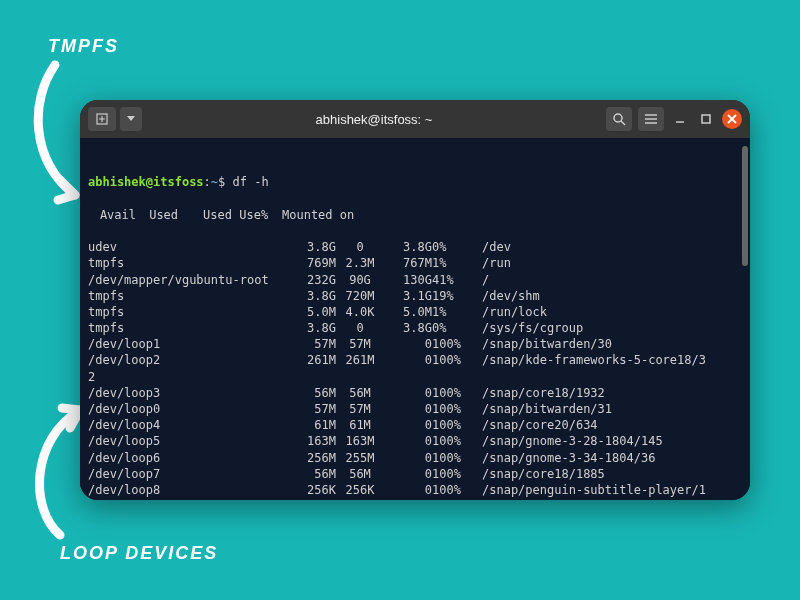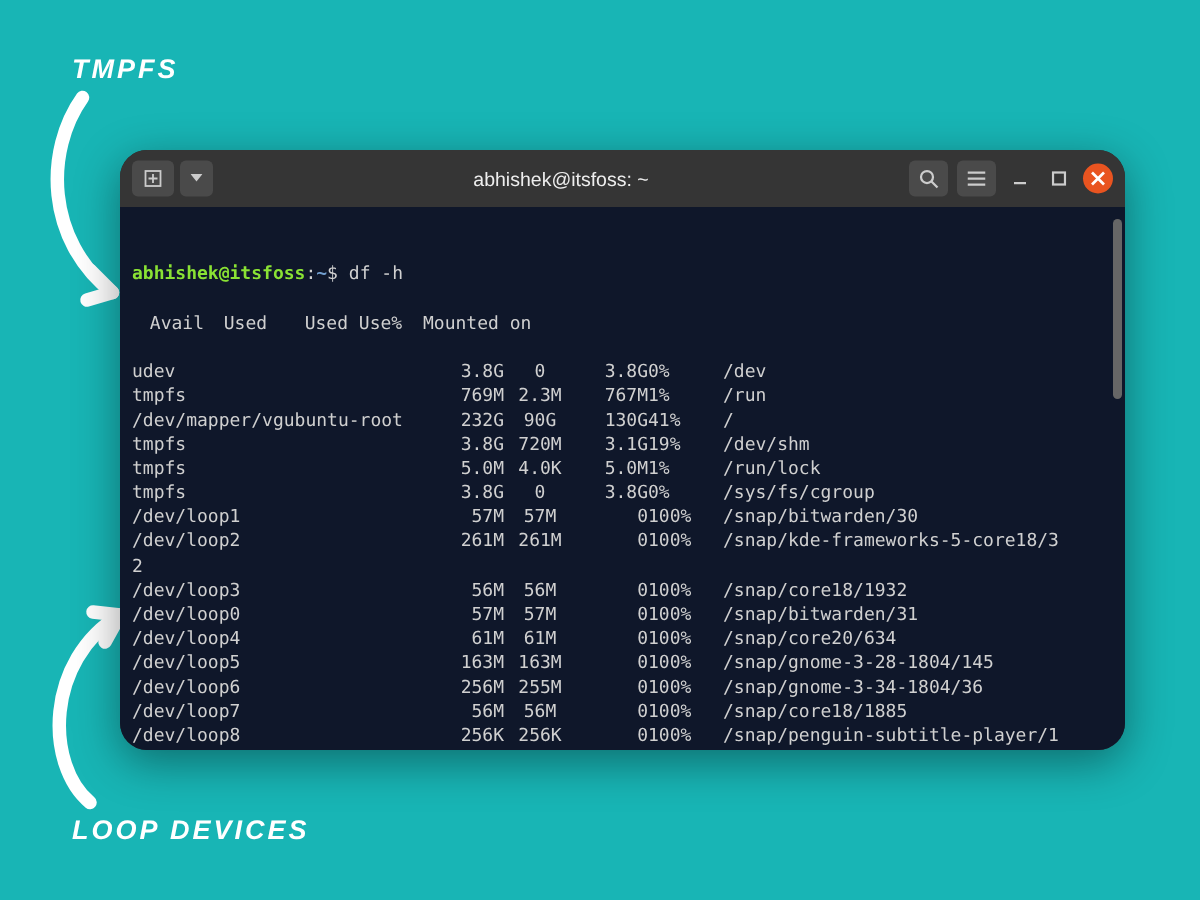--- a/index.html
+++ b/index.html
@@ -116,21 +116,21 @@
   <path d="M35 5 C 10 40, 10 100, 55 135" stroke="#fff" stroke-width="9" fill="none" stroke-linecap="round"></path>
   <path d="M55 135 L40 120 M55 135 L38 140" stroke="#fff" stroke-width="9" fill="none" stroke-linecap="round"></path>
 </svg>
 
 <div class="annotation" style="left:540px; top:144px;">ACTUAL DISK</div>
 <svg class="arrow" style="left:550px; top:160px;" width="150" height="80" viewBox="0 0 150 80">
   <path d="M130 10 C 145 45, 90 70, 30 60" stroke="#fff" stroke-width="9" fill="none" stroke-linecap="round"></path>
   <path d="M30 60 L48 46 M30 60 L50 70" stroke="#fff" stroke-width="9" fill="none" stroke-linecap="round"></path>
 </svg>
 
-<div class="annotation" style="left:48px; top:543px;">LOOP DEVICES</div>
+<div class="annotation" style="left:60px; top:543px;">LOOP DEVICES</div>
 <svg class="arrow" style="left:20px; top:400px;" width="80" height="140" viewBox="0 0 80 140">
   <path d="M40 135 C 10 110, 10 40, 60 10" stroke="#fff" stroke-width="9" fill="none" stroke-linecap="round"></path>
   <path d="M60 10 L42 8 M60 10 L50 28" stroke="#fff" stroke-width="9" fill="none" stroke-linecap="round"></path>
 </svg>
 
 <div class="terminal">
   <div class="titlebar">
     <div class="tb-left">
       <div class="tb-btn">
         <svg width="12" height="12" viewBox="0 0 12 12">

